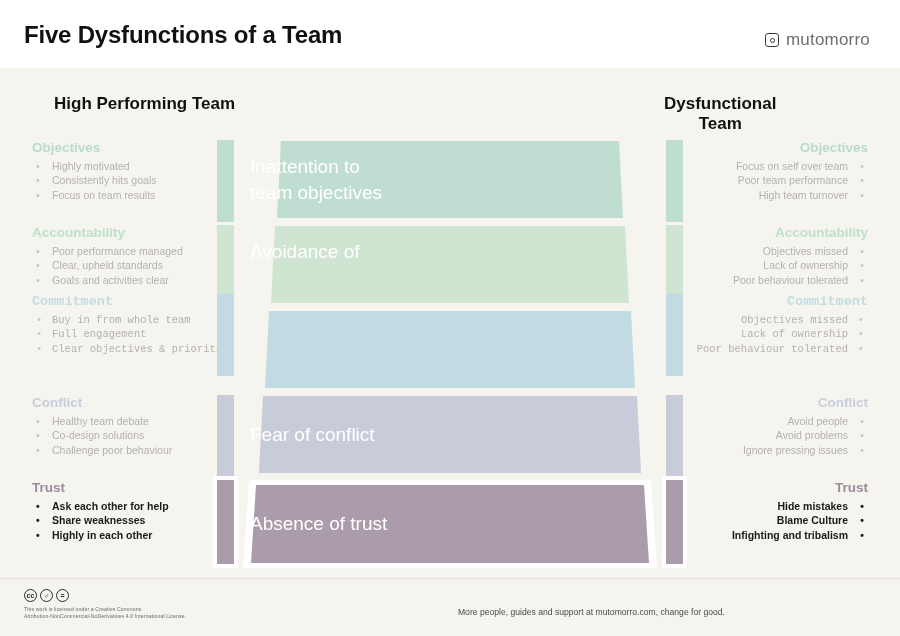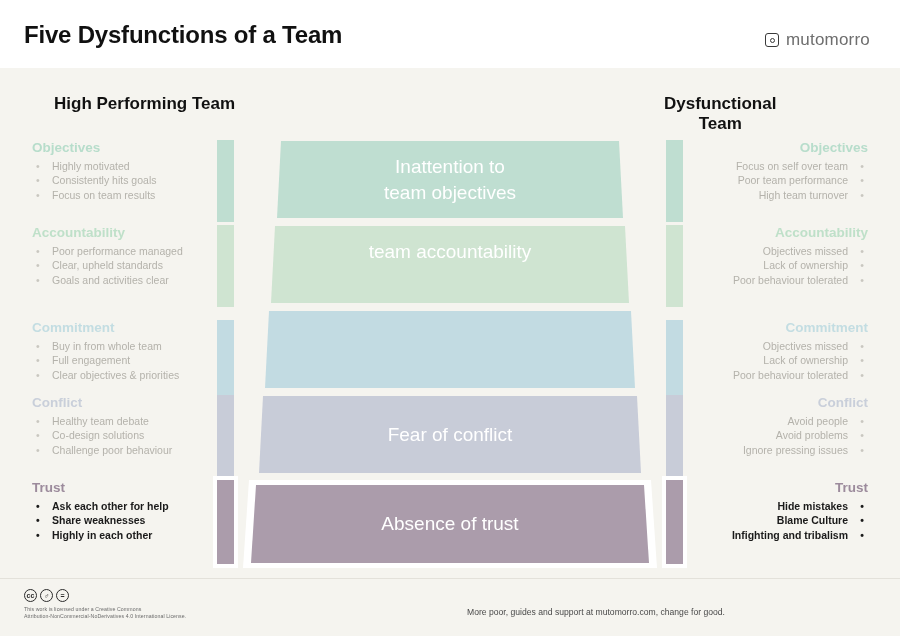--- a/index.html
+++ b/index.html
@@ -42,21 +42,21 @@
     position:absolute; top:94px;
     font-size:17px; font-weight:bold; color:#111111;text-align:center;
   }
   #heading-left  { left:54px; }
   #heading-right { left:664px; }
 
   
   .row { position:absolute; left:0; width:900px;padding-left:20px; }
   .row[data-row="0"] { top:140px; height:82px; }
   .row[data-row="1"] { top:225px; height:82px; }
-  .row[data-row="2"] { top:320px; height:82px; }
+  .row[data-row="2"] { top:294px; height:82px;font-family:Liberation Mono, monospace; }
   .row[data-row="3"] { top:395px; height:82px; }
   .row[data-row="4"] { top:480px; height:84px; }
 
   
   .side {
     position:absolute; top:0; width:200px;
   }
   .side.left  { left:32px;  text-align:left;  }
   .side.right { left:668px; text-align:right; }
 
@@ -95,21 +95,21 @@
     width:25px;
   }
   .row.highlight .sidebar-chip.left  { left:213px; }
   .row.highlight .sidebar-chip.right { left:662px; }
   .sidebar-chip .fill { width:100%; height:100%; }
 
   
   #pyramid { position:absolute; left:0; top:0; width:900px; height:636px;
              pointer-events:none; }
   .layer-label {
-    position:absolute; text-align:center; color:#ffffff;
+    position:absolute; text-align:left; color:#ffffff;
     font-size:19px; line-height:26px; width:400px; left:250px;
   }
 
   
   #footer-sep {
     position:absolute; left:0; top:578px; width:900px; height:1px;
     background:#e3e1da;
   }
   #cc-badges {
     position:absolute; left:24px; top:589px;
@@ -156,21 +156,21 @@
     <polygon id="layer-2" points="269,311 631,311 635,388 265,388" fill="#c2dbe2"></polygon>
     <polygon id="layer-3" points="263,396 637,396 641,473 259,473" fill="#c8ccd8"></polygon>
     <polygon id="layer-4" points="256,485 644,485 649,563 251,563" fill="#ab9cab"></polygon>
   </svg>
 
   <div class="layer-label" style="top:154px;">
     <div>Inattention to</div>
     <div>team objectives</div>
   </div>
   <div class="layer-label" style="top:239px;">
-    <div>team accountability</div>
+    <div>Avoidance of</div>
   </div>
   <div class="layer-label" style="top:511px;">
     <div>Absence of trust</div>
   </div>
   <div class="layer-label" style="top:422px;">
     <div>Fear of conflict</div>
   </div>
 
   <div class="row" data-row="0">
     <div class="side left">
@@ -300,15 +300,15 @@
   <div id="footer-sep"></div>
   <div id="cc-badges">
     <div class="cc-badge">cc</div>
     <div class="cc-badge">♂</div>
     <div class="cc-badge">=</div>
   </div>
   <div id="cc-text">
     <div>This work is licensed under a Creative Commons</div>
     <div>Attribution-NonCommercial-NoDerivatives 4.0 International License.</div>
   </div>
-  <div id="footer-right">More poor, guides and support at mutomorro.com, change for good.</div>
+  <div id="footer-right">More people, guides and support at mutomorro.com, change for good.</div>
 
 </div>
 
 </body></html>

